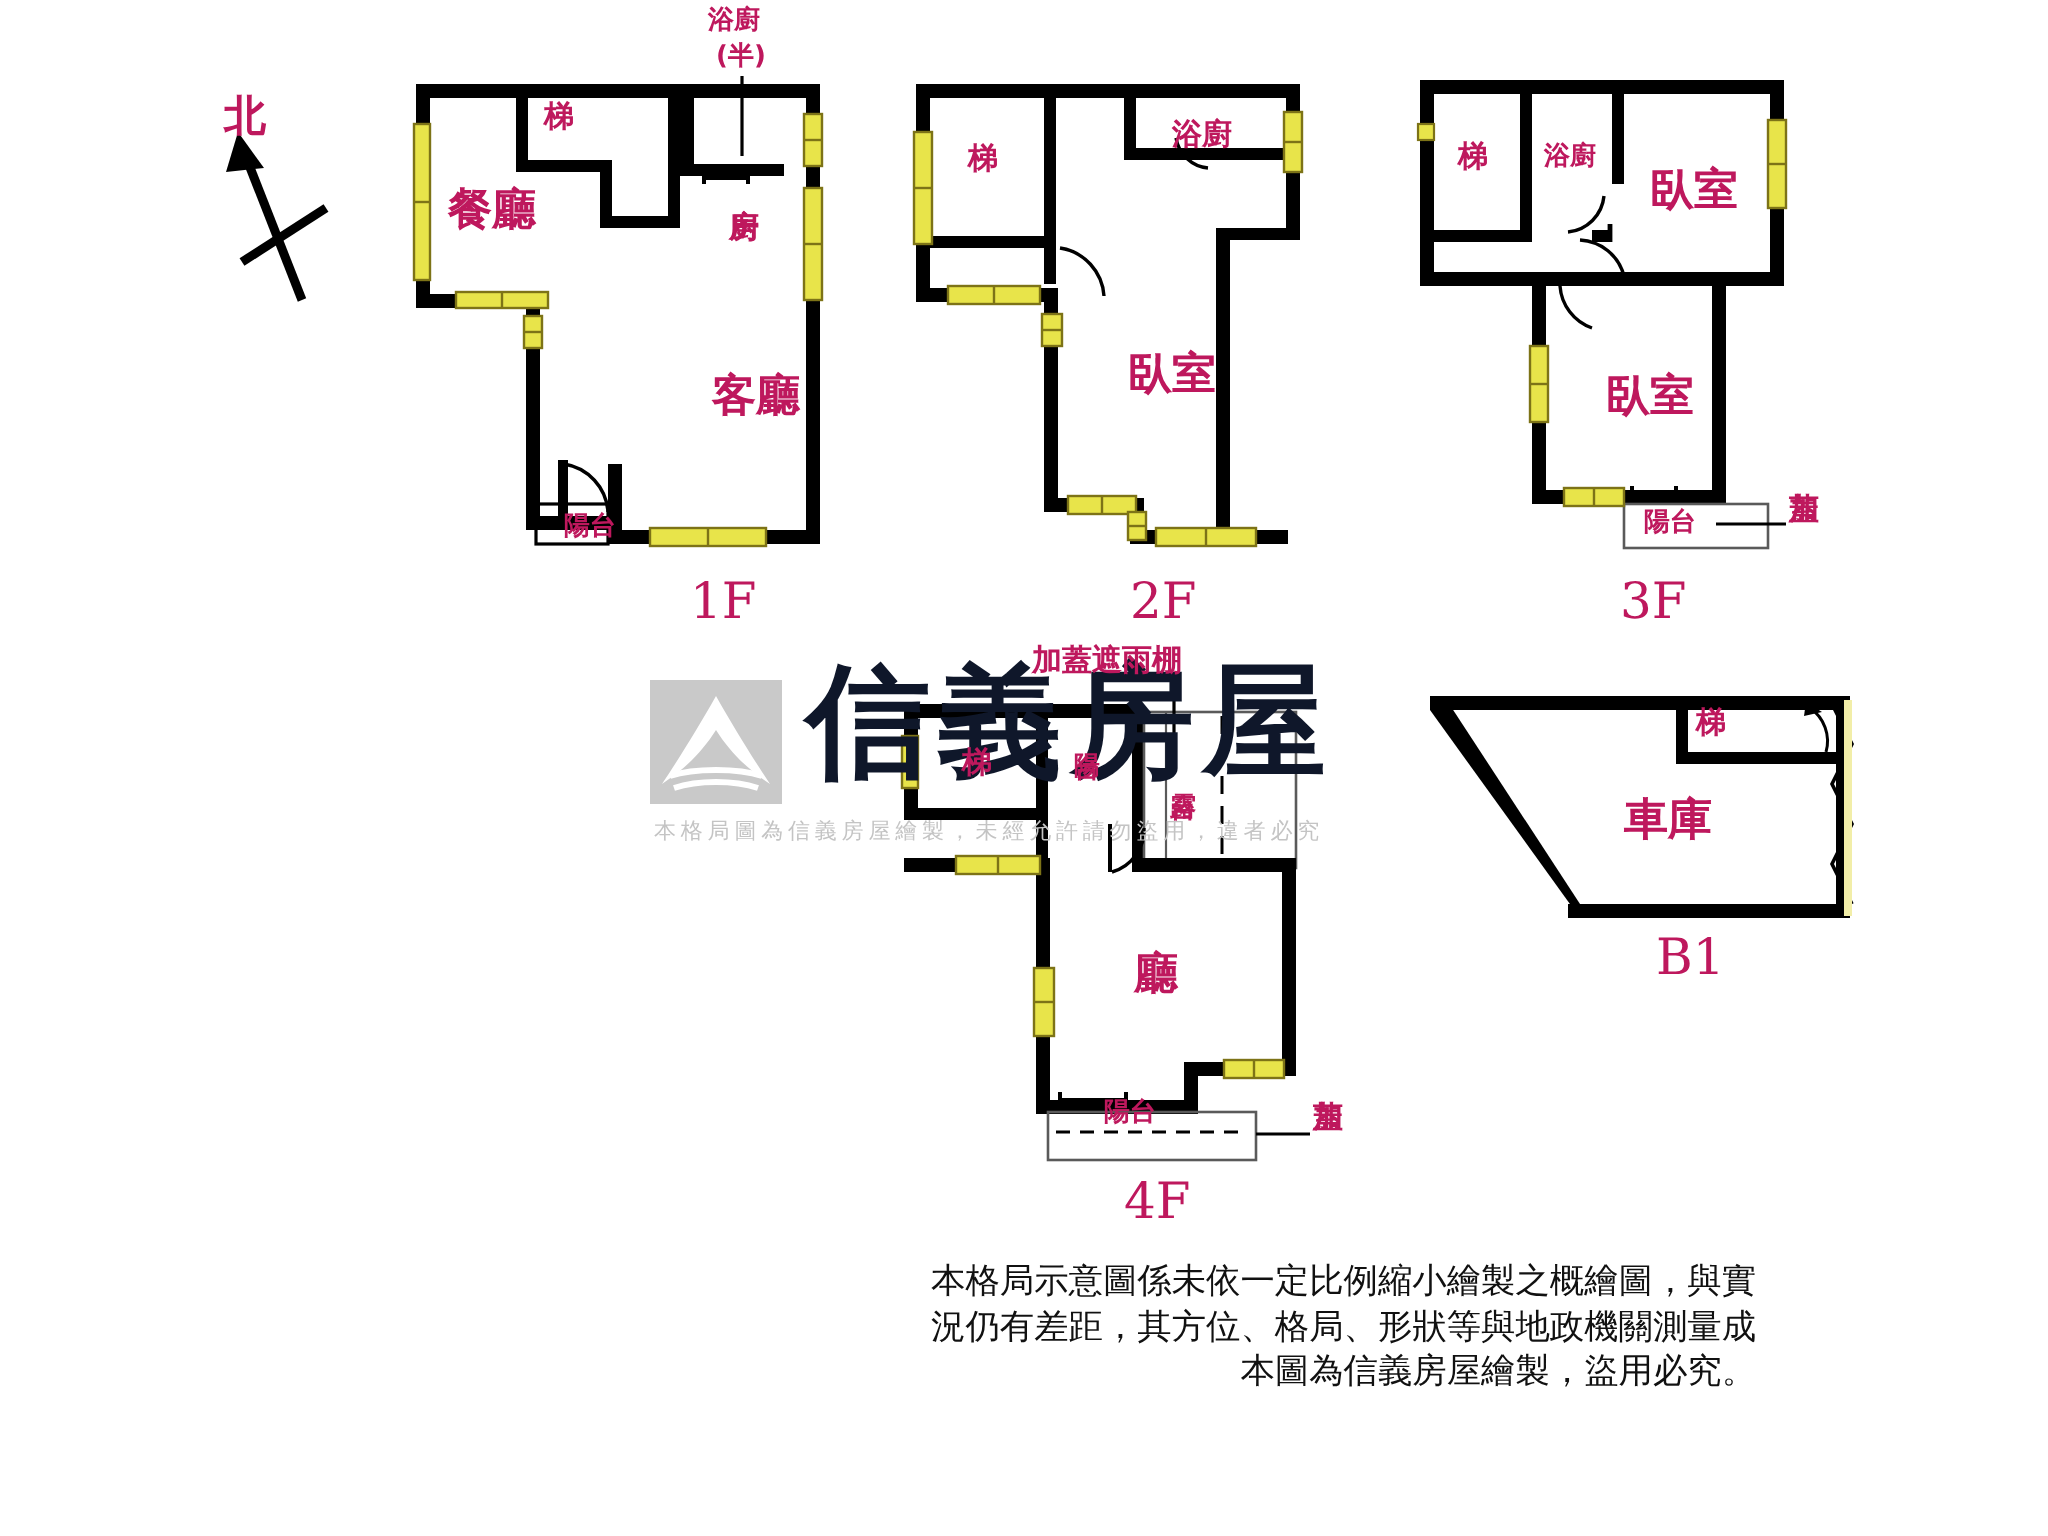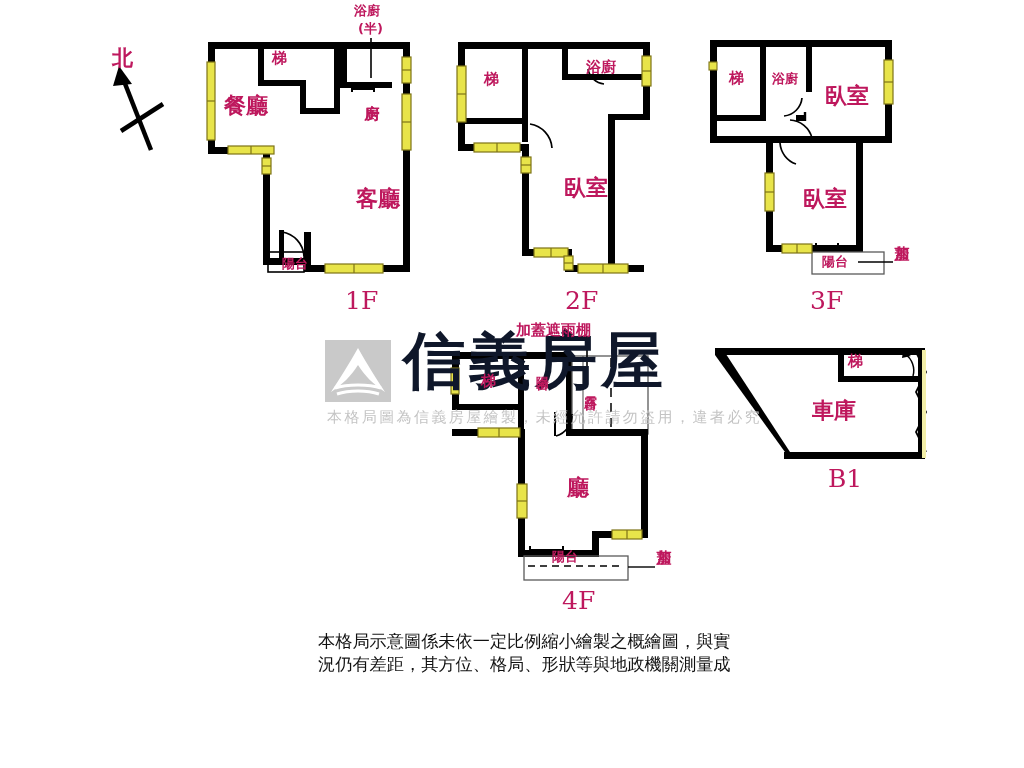--- a/index.html
+++ b/index.html
@@ -54,21 +54,21 @@
     letter-spacing: 4px;
     color: #0f172a;
     white-space: nowrap;
     line-height: 1;
   }
   #wm-sub {
     position: absolute;
     left: 2px;
     top: 70px;
     font-family: "DejaVu Sans", "Liberation Sans", sans-serif;
-    font-size: 15px;
+    font-size: 11px;
     letter-spacing: 2.4px;
     color: #c4c4c4;
     white-space: nowrap;
   }
   
   .lbl {
     position: absolute;
     font-family: "DejaVu Serif", "Liberation Serif", serif;
     font-weight: bold;
     color: #be185d;
@@ -99,21 +99,21 @@
     left: 318px;
     top: 630px;
     width: 560px;
     z-index: 7;
     font-family: "DejaVu Sans", "Liberation Sans", sans-serif;
     font-size: 17.2px;
     line-height: 1.31;
     color: #111;
     letter-spacing: 0px;
   }
-  #disclaimer div { white-space: nowrap; }
+  #disclaimer div { white-space: nowrap; text-align: right; }
 </style>
 </head>
 <body>
 
 <div id="stage">
 
   <svg class="plan" viewBox="0 0 1024 768">
     <defs>
       
     </defs>
@@ -438,15 +438,16 @@
   <div class="lbl cjk rm-sm vert" style="left:656px; top:538px;">加蓋</div>
   <div class="lbl floor" style="left:562px; top:588px;">4F</div>
 
   <div class="lbl cjk rm-sm" style="left:848px; top:354px;">梯</div>
   <div class="lbl cjk rm" style="left:812px; top:400px;">車庫</div>
   <div class="lbl floor" style="left:828px; top:466px;">B1</div>
 
   <div id="disclaimer">
     <div>本格局示意圖係未依一定比例縮小繪製之概繪圖，與實</div>
     <div>況仍有差距，其方位、格局、形狀等與地政機關測量成</div>
+    <div>本圖為信義房屋繪製，盜用必究。</div>
   </div>
 
 </div>
 
 </body></html>

